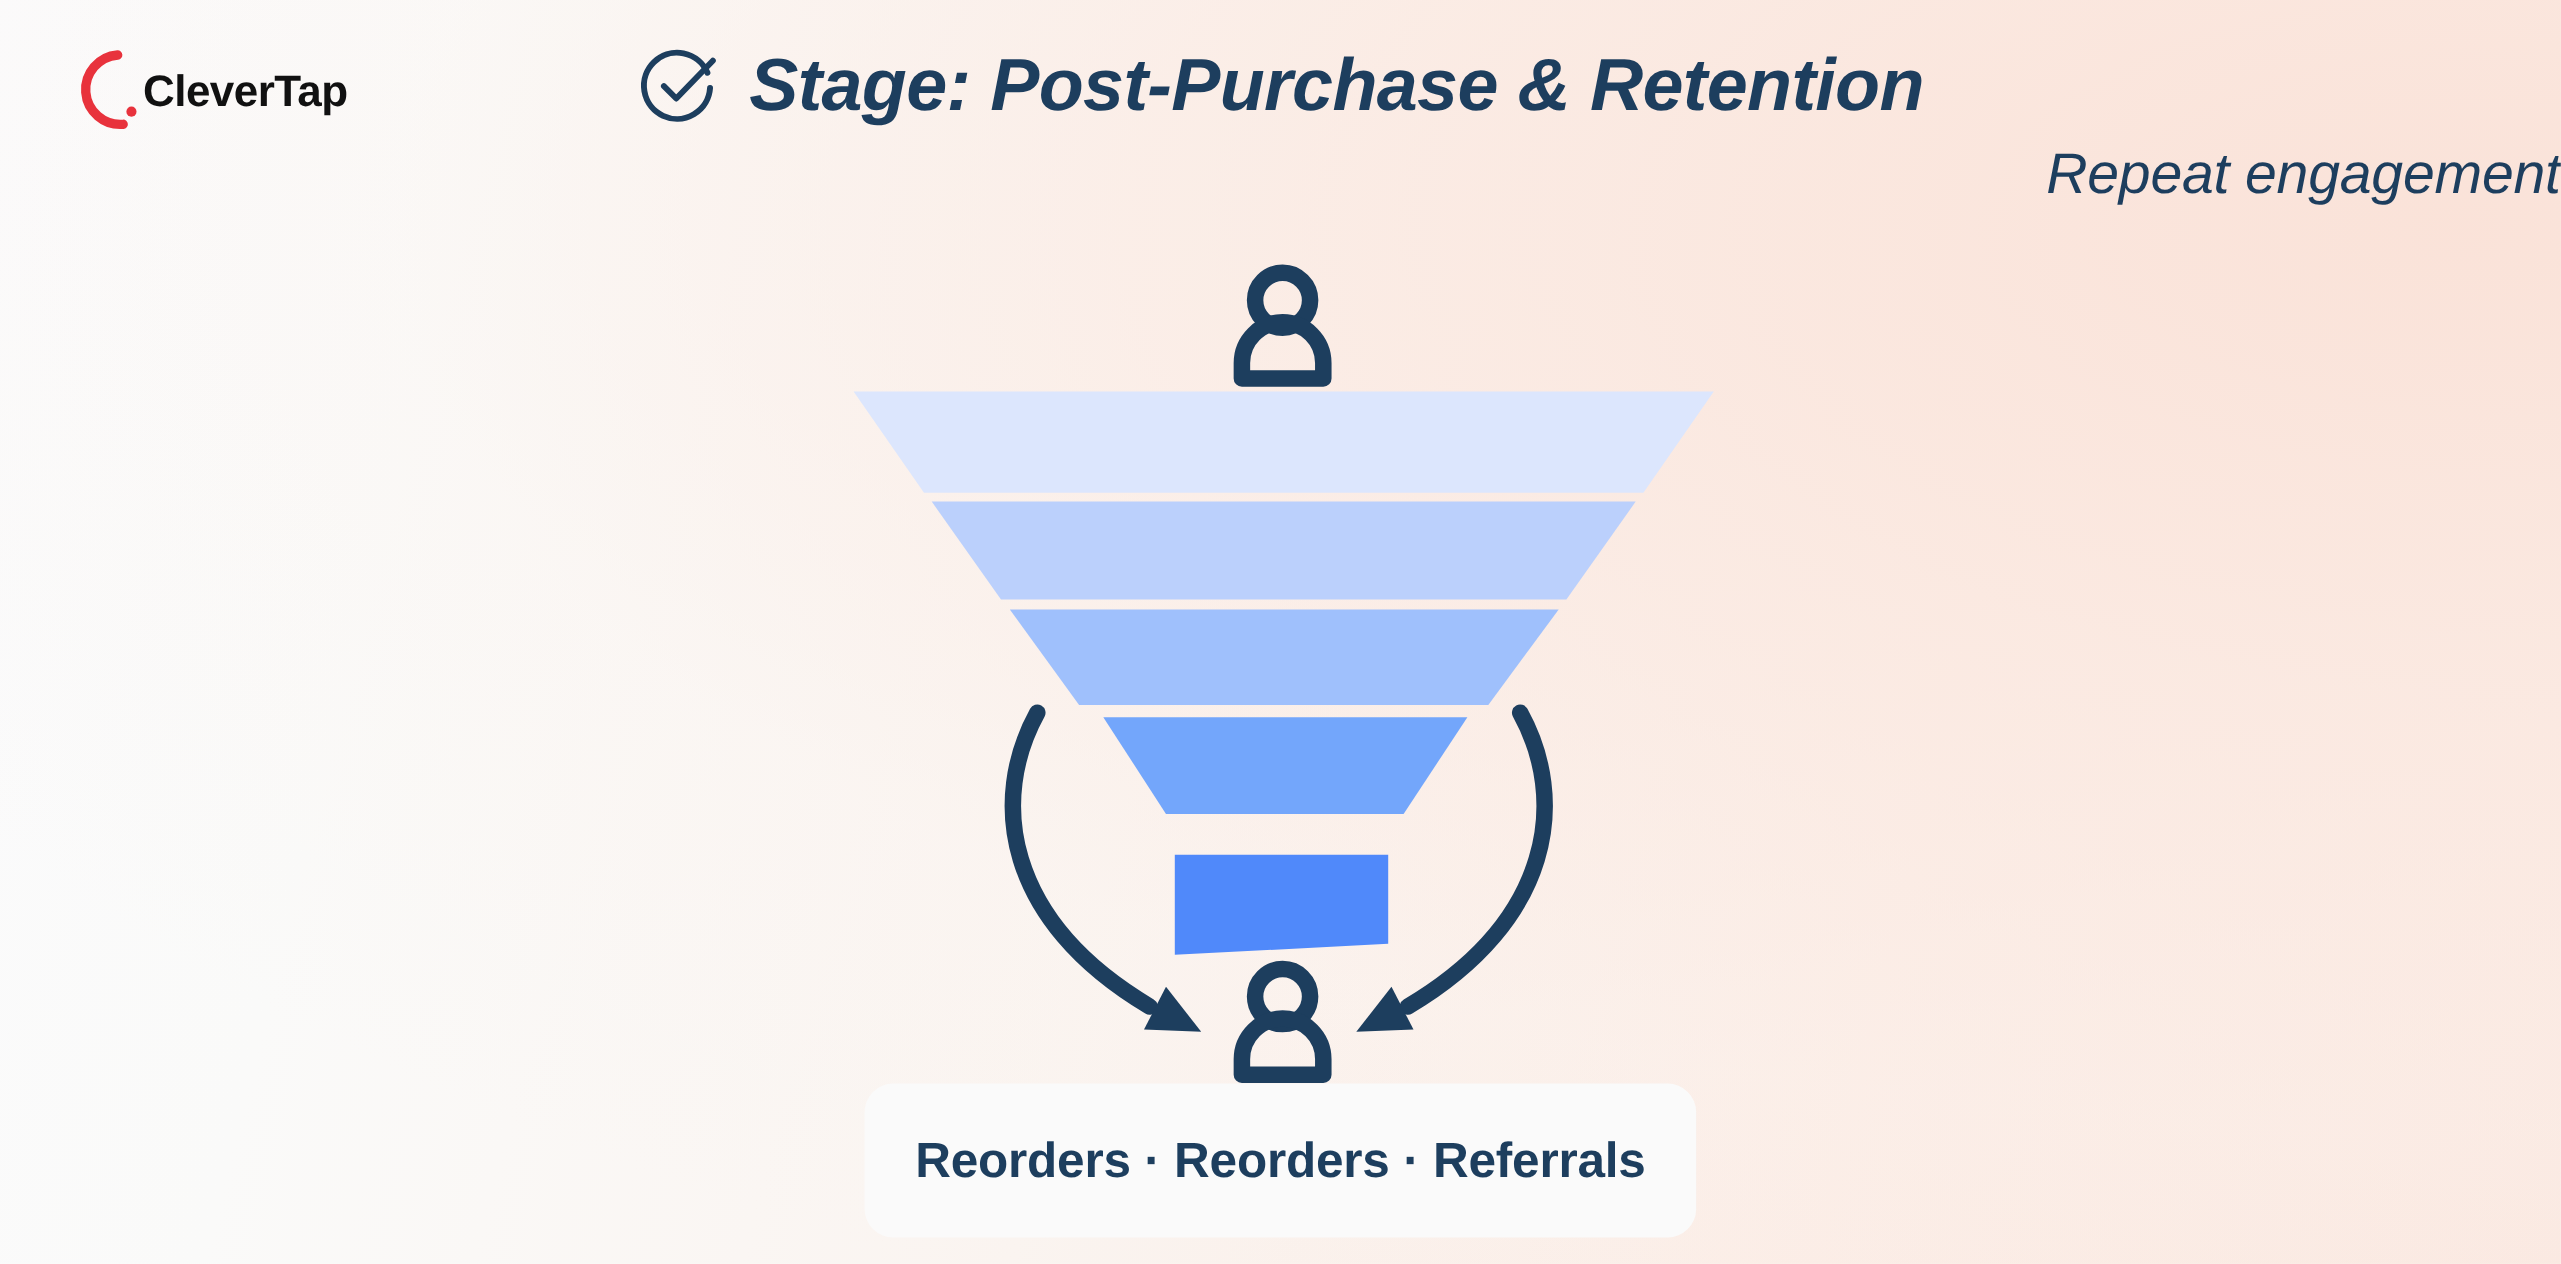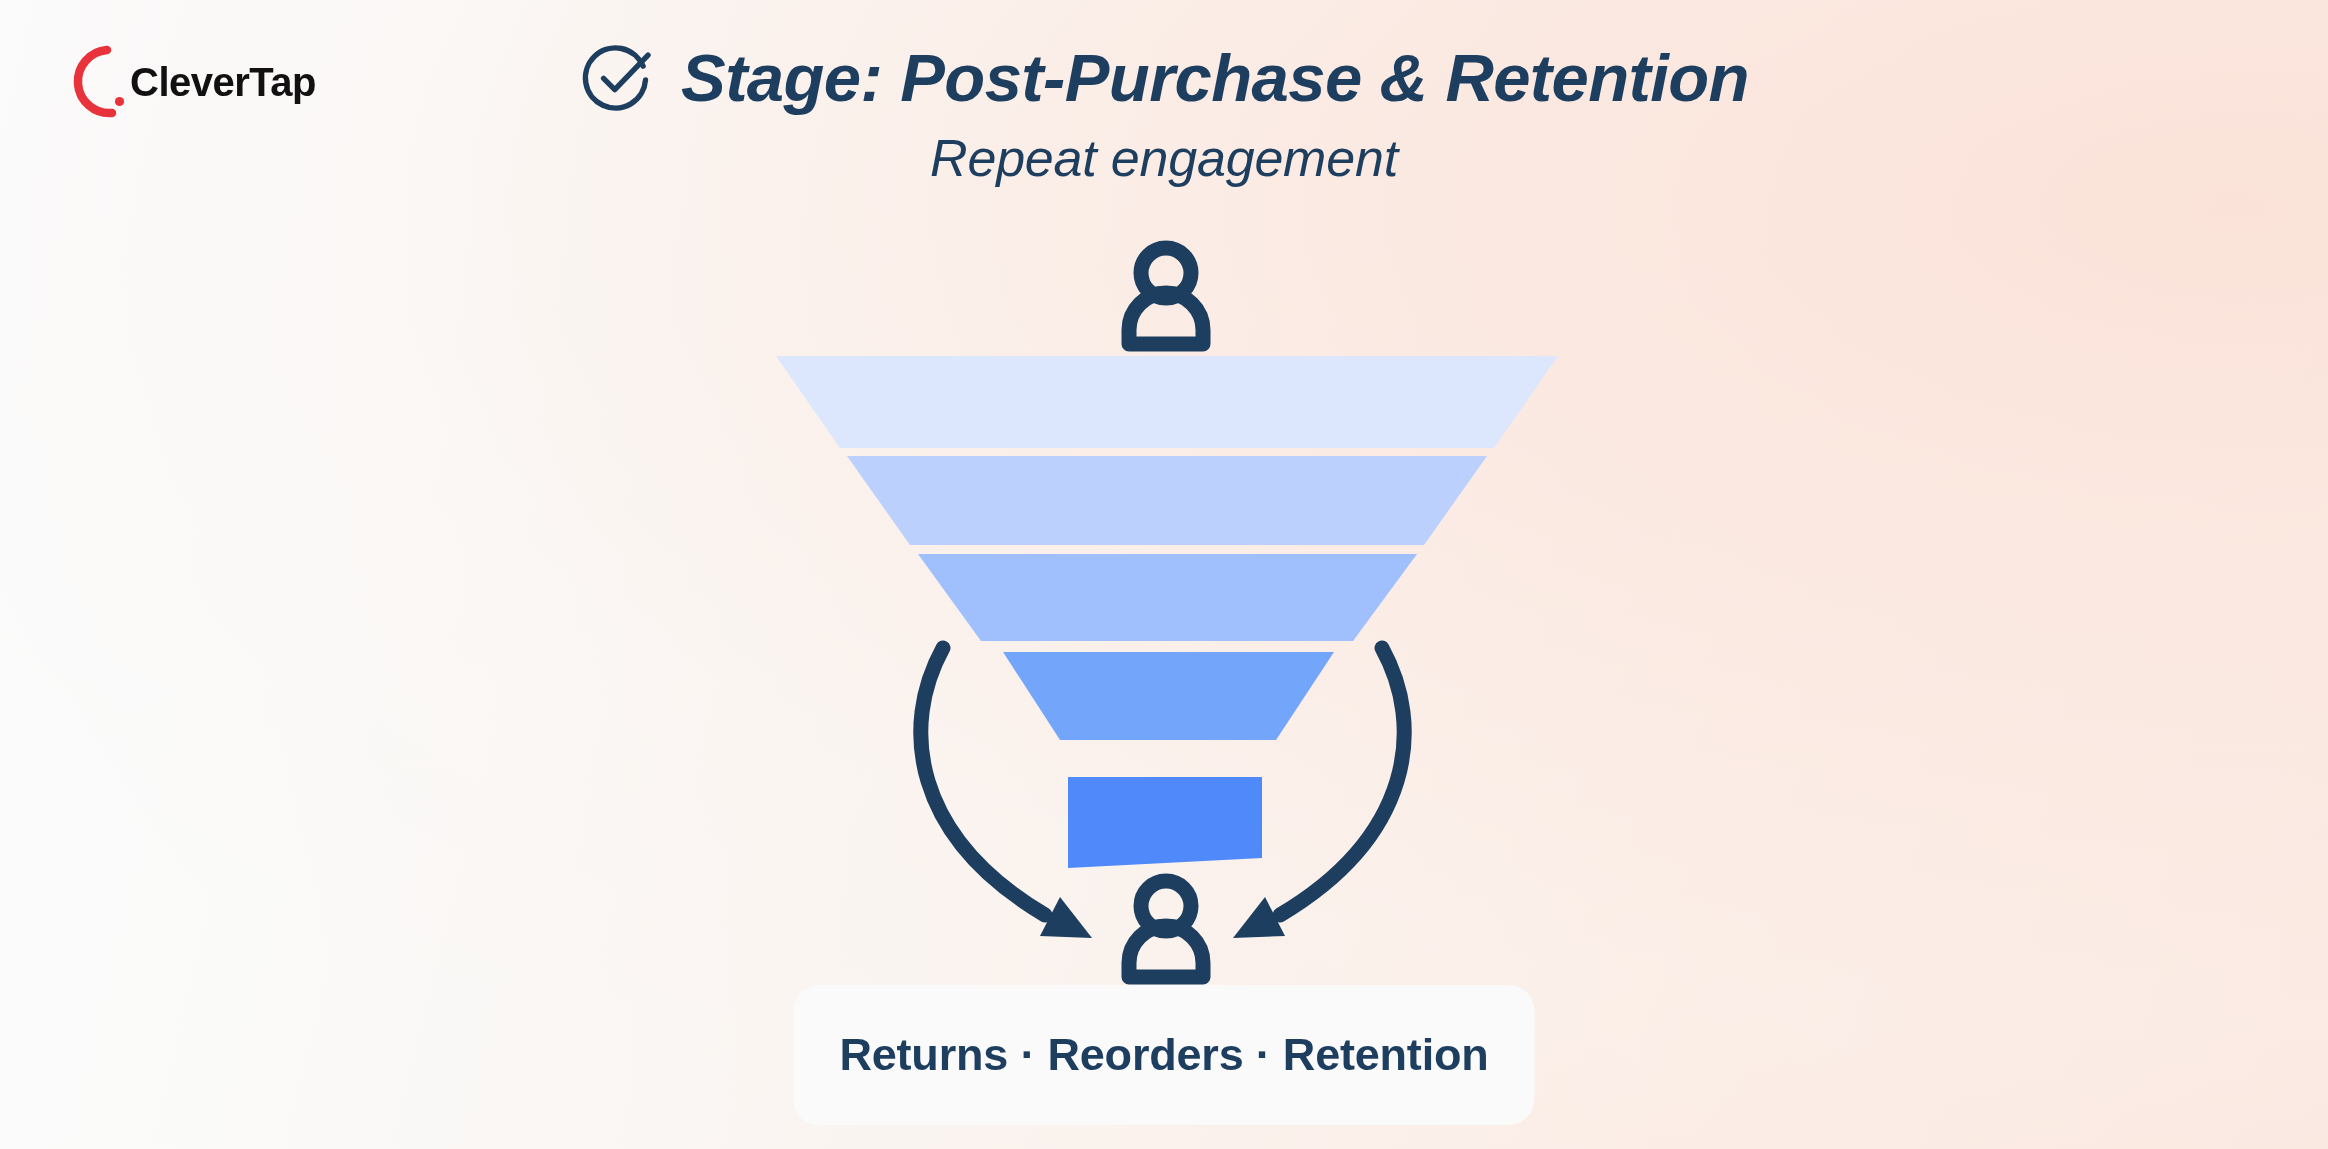--- a/index.html
+++ b/index.html
@@ -60,20 +60,21 @@
     white-space: nowrap;
     line-height: 1.05;
   }
   #page-subtitle {
     margin-top: 14px;
     font-size: 52px;
     font-weight: 500;
     letter-spacing: -0.2px;
     color: #1d3e5e;
     line-height: 1.1;
+    text-align: right;
   }
 
   
   #diagram {
     position: absolute;
     left: 0;
     top: 0;
     width: 2328px;
     height: 1149px;
   }
@@ -157,16 +158,16 @@
       </g>
 
       <g fill="none" stroke="#1d3e5e" stroke-width="15" stroke-linecap="round" stroke-linejoin="round">
         <circle cx="1166" cy="906" r="25"></circle>
         <path d="M1129 977 v-14 a37 37 0 0 1 74 0 v14 z"></path>
       </g>
     </svg>
   </div>
 
   <div id="footer-pill">
-    <span id="footer-pill-label">Returns · Reorders · Retention</span>
+    <span id="footer-pill-label">Reorders · Reorders · Referrals</span>
   </div>
 
 </div>
 
 </body></html>

